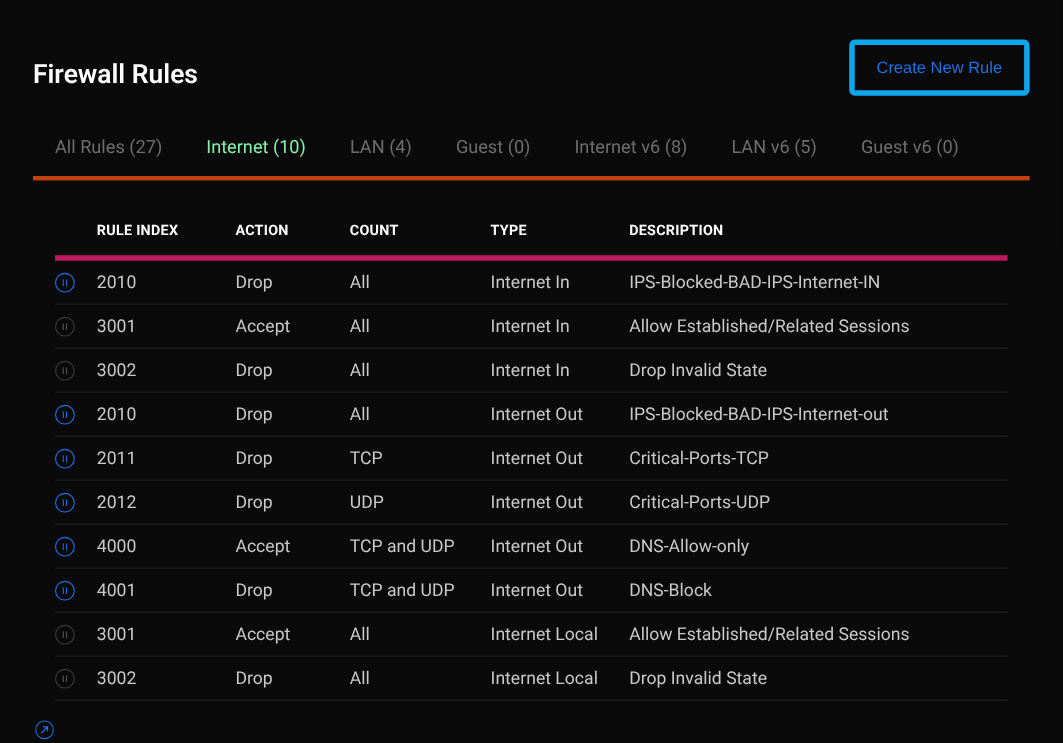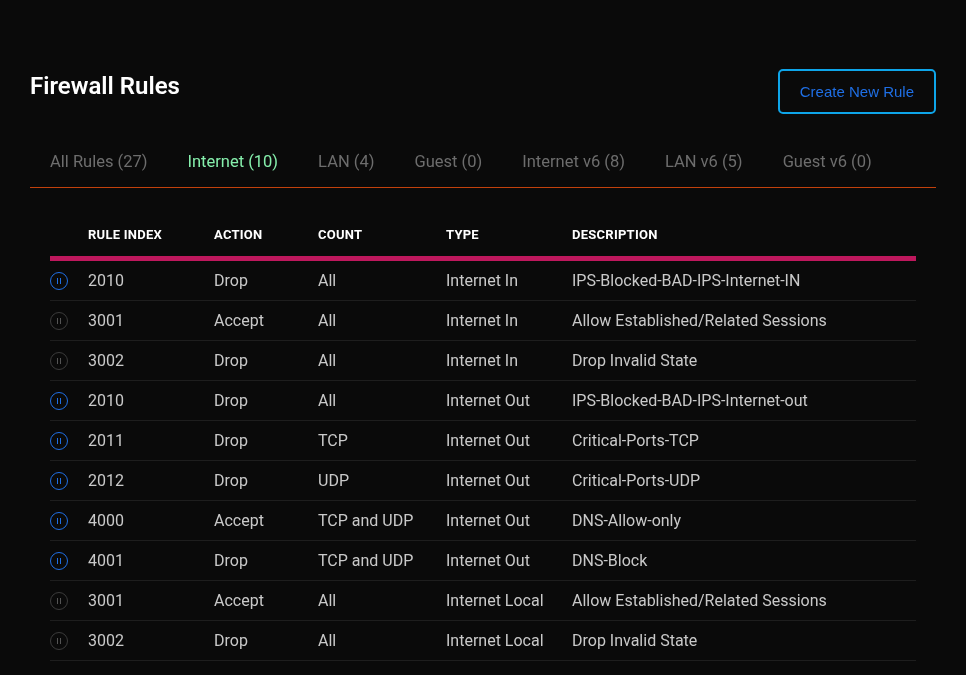--- a/index.html
+++ b/index.html
@@ -8,54 +8,53 @@
     font-family:-apple-system,BlinkMacSystemFont,"Segoe UI",Roboto,Helvetica,Arial,sans-serif;
     color:#ccc;
     width:966px;
     height:675px;
     overflow:hidden;
     padding:30px 30px 0 30px;
   }
   .header-row{
     display:flex;
     justify-content:space-between;
-    align-items:center;
+    align-items:flex-end;
     margin-bottom:38px;
-    margin-top:33px;
   }
   .title-block{max-width:420px;}
   .title{
     font-size:24px;
     font-weight:600;
     color:#fff;
     margin-bottom:6px;
   }
   .subtitle{
     font-size:14px;
     color:#bfbfbf;
     line-height:1.45;
   }
   .subtitle .link{
     color:#1f6fe5;
     cursor:pointer;
   }
   .create-btn{
-    border:2px solid #0ea5e9;
+    border:5px solid #0ea5e9;
     color:#1f6fe5;
     background:transparent;
     padding:12px 20px;
     border-radius:5px;
     font-size:15px;
     cursor:pointer;
     margin-top:6px;
   }
   .tabs{
     display:flex;
     gap:40px;
-    border-bottom:1px solid #c2410c;
+    border-bottom:4px solid #c2410c;
     padding:0 20px 0 20px;
     margin-bottom:25px;
   }
   .tab{
     padding:0 0 16px 0;
     font-size:16.5px;
     color:#6d6d6d;
     cursor:pointer;
     position:relative;
   }

